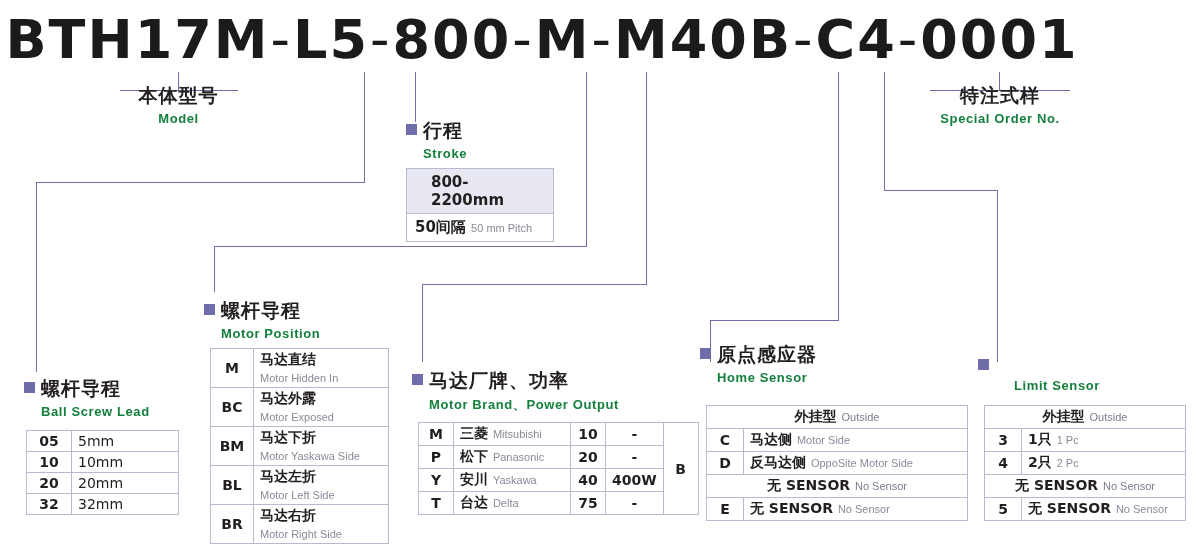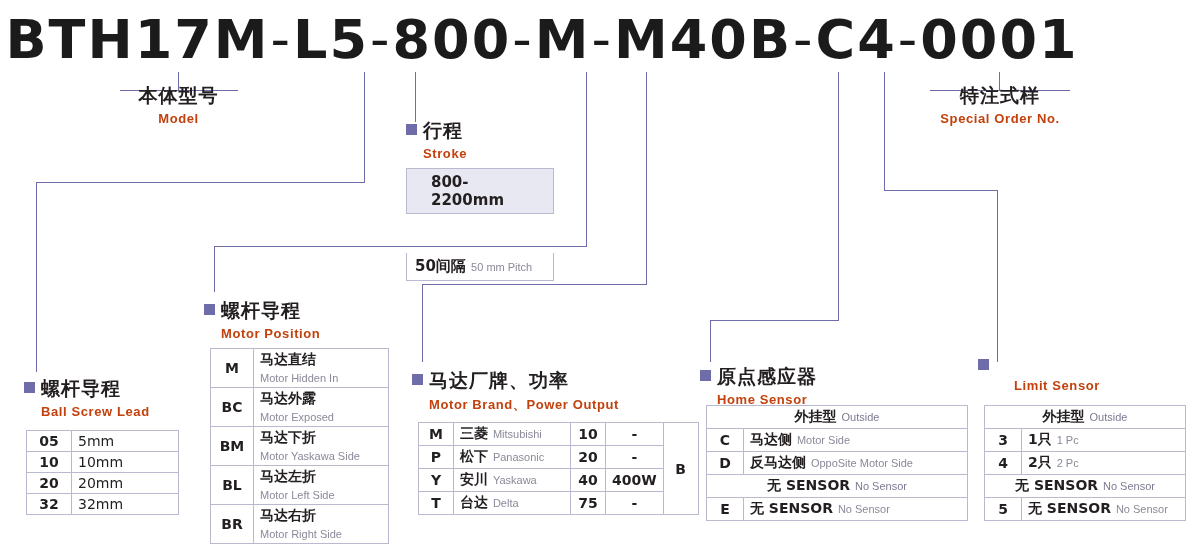--- a/index.html
+++ b/index.html
@@ -38,21 +38,21 @@
     display:inline-block;width:11px;height:11px;background:#6f6caa;
     margin-right:6px;vertical-align:2px;
   }
   .head .cn{
     font-family:"DejaVu Sans", sans-serif;
     font-size:19px;font-weight:700;color:#231f20;letter-spacing:1px;
   }
   .head .en{
     display:block;
     font-family:"Liberation Sans", sans-serif;
-    font-size:13px;font-weight:700;color:#c2410c;letter-spacing:.6px;
+    font-size:13px;font-weight:700;color:#15803d;letter-spacing:.6px;
     margin-top:2px;
   }
   .head.center{text-align:center;}
   .head.center .en{margin-left:0;}
   .head .indent{margin-left:17px;display:block;}
 
   
   table.tb{border-collapse:collapse;position:absolute;}
   table.tb td{
     border:1px solid #b9b9cf;
@@ -75,21 +75,21 @@
   
   #stroke-box{position:absolute;left:406px;top:168px;}
   #stroke-box .r1{
     border:1px solid #b9b9cf;background:#e8e8f2;
     width:148px;padding:4px 24px;box-sizing:border-box;
     font-size:15px;font-weight:700;font-family:"DejaVu Sans",sans-serif;
   }
   #stroke-box .r2{
     border:1px solid #b9b9cf;border-top:none;background:#ffffff;
     width:148px;padding:4px 8px;box-sizing:border-box;
-    font-size:15px;font-weight:700;font-family:"DejaVu Sans",sans-serif;margin-top:39px;
+    font-size:15px;font-weight:700;font-family:"DejaVu Sans",sans-serif;
   }
   .note{
     position:absolute;font-size:10.5px;color:#6b6b7b;
     font-family:"DejaVu Sans",sans-serif;white-space:nowrap;
   }
 </style>
 </head>
 <body>
 
 <div class="stage">
@@ -257,21 +257,21 @@
       <td class="cn">
         <span>台达</span>
         <span class="sub">Delta</span>
       </td>
       <td class="key">75</td>
       <td class="key">-</td>
     </tr>
   </tbody>
     </table>
 
-  <div class="head" style="left:700px;top:364px;">
+  <div class="head" style="left:700px;top:342px;">
     <span class="sq"></span><span class="cn">原点感应器</span>
     <span class="en indent">Home Sensor</span>
   </div>
   <table class="tb" style="left:706px;top:405px;">
     <tbody>
         <tr>
       <td class="band" colspan="2" style="width:248px;">
         <span>外挂型</span>
         <span class="sub">Outside</span>
       </td>

